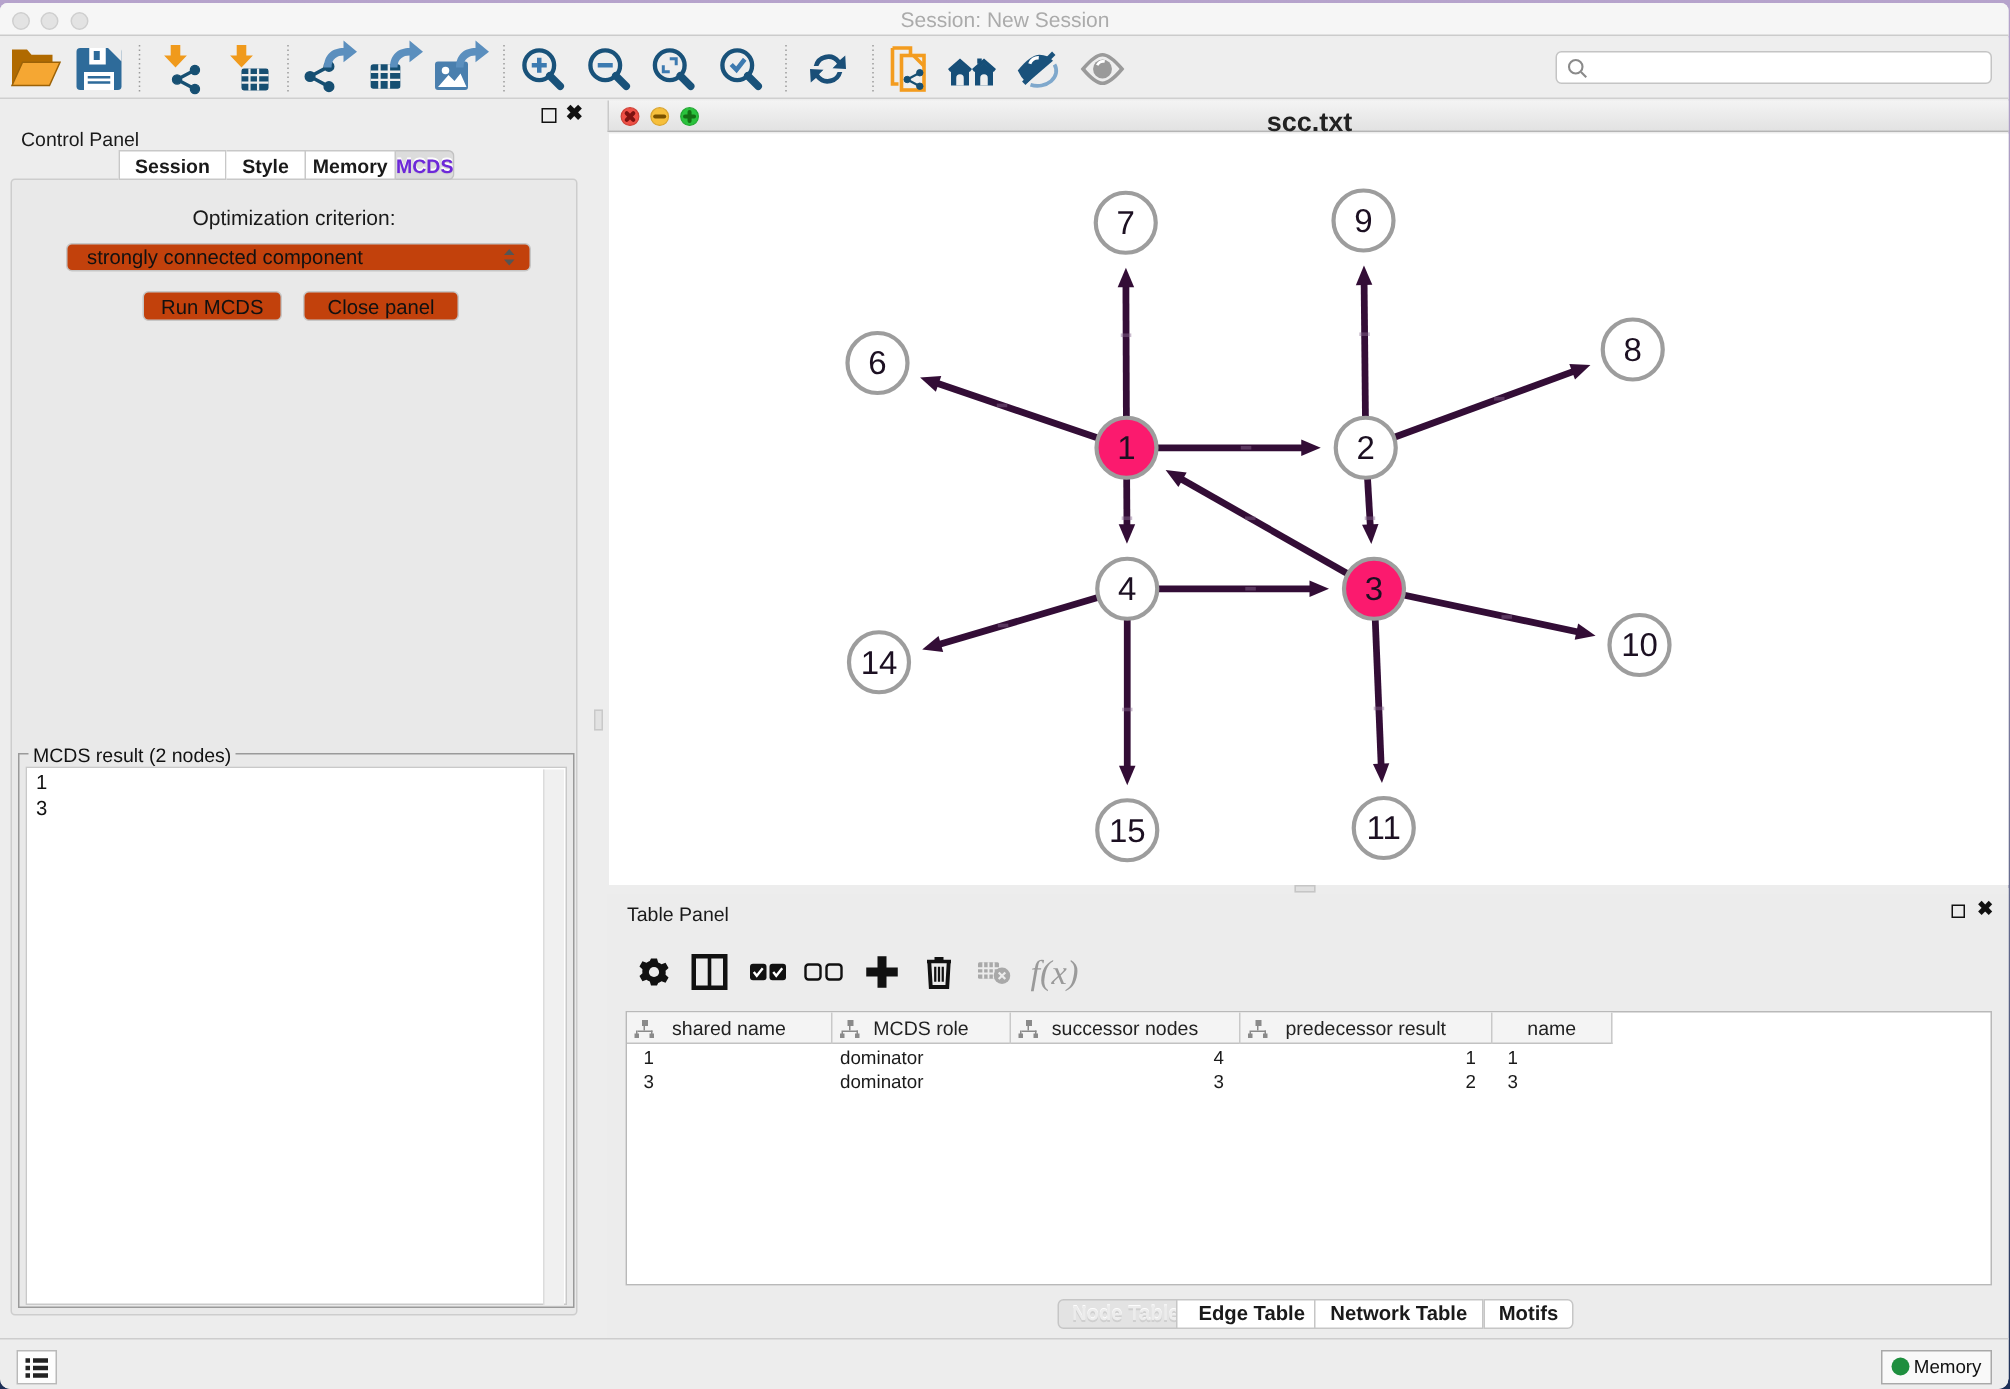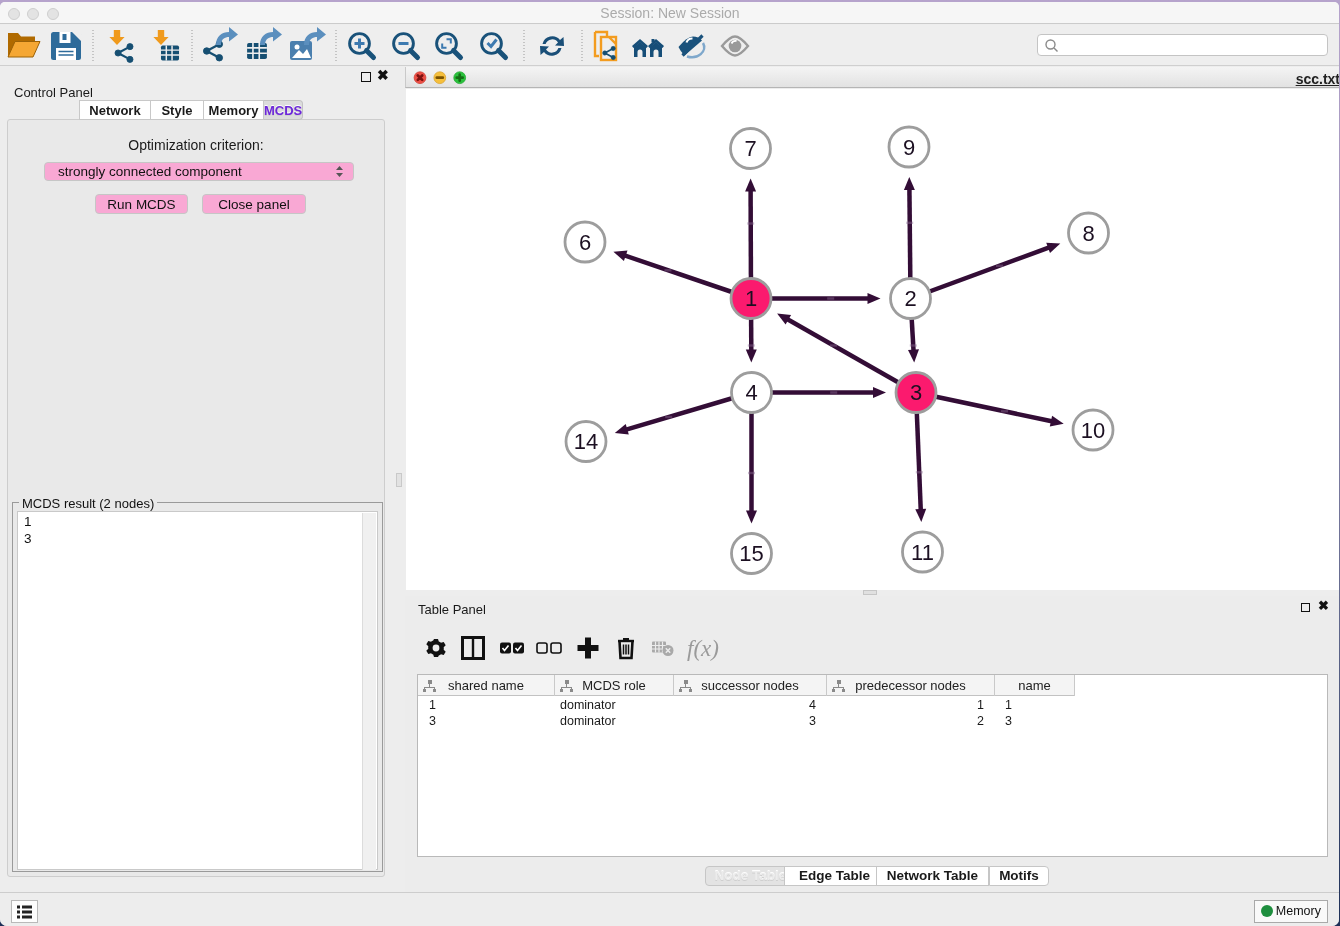--- a/index.html
+++ b/index.html
@@ -10,21 +10,21 @@
 #titlebar { position:absolute; left:0; top:0; width:1340px; height:22px; background:#f6f6f6; border-bottom:1px solid #cbcbcb; }
 .tl { position:absolute; top:6px; width:12px; height:12px; border-radius:50%; background:#e3e3e3; border:1px solid #cfcfcf; }
 #wtitle { position:absolute; top:3px; left:0; width:100%; text-align:center; color:#ababab; font-size:14px; }
 #toolbar { position:absolute; left:0; top:23px; width:1340px; height:41px; background:#eeeeee; border-bottom:1px solid #cfcfcf; }
 #searchbox { position:absolute; left:1037px; top:9px; width:291px; height:22px; background:#fff; border:1px solid #c4c4c4; border-radius:4px; }
 
 #cpanel { position:absolute; left:0; top:65px; width:392px; height:825px; background:#ededed; }
 #cpanel-title { position:absolute; left:14px; top:6px; font-size:13px; color:#1a1a1a;margin-top:12px; }
 .tab { position:absolute; top:33px; height:20px; background:#ffffff; border:1px solid #c8c8c8; font-size:13px; font-weight:700; color:#1a1a1a; text-align:center; line-height:19px; }
 #tabpanel { position:absolute; left:7px; top:52px; width:378px; height:758px; background:#e9e9e9; border:1px solid #cdcdcd; border-radius:3px; }
-.btn { position:absolute; background:#f9a8d4; border:1px solid #c6c6c6; border-radius:4px; font-size:13.5px; color:#111; text-align:center; }
+.btn { position:absolute; background:#c2410c; border:1px solid #c6c6c6; border-radius:4px; font-size:13.5px; color:#111; text-align:center; }
 #mcdsbox { position:absolute; left:12px; top:435px; width:371px; height:370px; border:1px solid #9a9a9a; }
 #mcdsarea { position:absolute; left:4px; top:8px; width:361px; height:359px; background:#ffffff; border:1px solid #c9c9c9; }
 
 #netwin { position:absolute; left:405px; top:65px; width:935px; height:525px; }
 #nettitle { position:absolute; left:0; top:0; width:935px; height:21px; background:linear-gradient(#f4f4f4,#e2e2e2); border-bottom:1px solid #b5b5b5; border-left:1px solid #c9c9c9; }
 #netcanvas { position:absolute; left:1px; top:22px; width:934px; height:501px; background:#ffffff; }
 
 #tpanel { position:absolute; left:405px; top:594px; width:935px; height:296px; background:#ececec; }
 
 #statusbar { position:absolute; left:0; top:890px; width:1340px; height:36px; background:#ededed; border-top:1px solid #cdcdcd; }
@@ -181,21 +181,21 @@
           <circle cx="6.5" cy="6.5" r="4.5" fill="none" stroke="#8a8a8a" stroke-width="1.4"></circle>
           <path d="M10 10 L13.5 13.5" stroke="#8a8a8a" stroke-width="1.4"></path>
         </svg>
 </div>
 </div>
 <div id="cpanel">
   <div id="cpanel-title">Control Panel</div>
   <div class="abs" style="left:361px;top:5px;width:10px;height:10px;border:1.5px solid #111;"></div>
   <div class="abs" style="left:377px;top:0px;font-size:14px;font-weight:700;color:#111;">✖</div>
   <div id="tabpanel"></div>
-  <div class="tab" style="left:79px;width:72px;">Network</div>
+  <div class="tab" style="left:79px;width:72px;">Session</div>
   <div class="tab" style="left:151px;width:53px;border-left:none;">Style</div>
   <div class="tab" style="left:204px;width:60px;border-left:none;">Memory</div>
   <div class="tab" style="left:264px;width:39px;background:#dcdcdc;border-color:#c2c2c2;border-left:none;border-radius:0 4px 4px 0;color:#6d28d9;text-shadow:0 1px 0 #cfcfcf, 0 -1px 0 #fdfdfd;">MCDS</div>
   <div class="abs" style="left:0;top:70px;width:392px;text-align:center;font-size:14px;color:#1a1a1a;">Optimization criterion:</div>
   <div class="btn" style="left:44px;top:95px;width:310px;height:19px;line-height:18px;text-align:left;padding-left:13px;">strongly connected component
     <svg width="9" height="13" viewBox="0 0 9 13" style="position:absolute;right:9px;top:2px;">
           <path d="M1 5 L4.5 1 L8 5 Z M1 8 L4.5 12 L8 8 Z" fill="#555"></path>
         </svg>
   </div>
   <div class="btn" style="left:95px;top:127px;width:93px;height:20px;line-height:19px;">Run MCDS</div>
@@ -215,21 +215,21 @@
       <g stroke="#7c1210" stroke-width="2.7" stroke-linecap="round">
             <path d="M11.8 8.5 L16.2 12.9 M16.2 8.5 L11.8 12.9"></path>
           </g>
       <circle cx="33.8" cy="10.7" r="5.9" fill="#f6bf3b" stroke="#d9a531" stroke-width="0.8"></circle>
       <path d="M30.8 10.7 H36.8" stroke="#7a5200" stroke-width="2.7" stroke-linecap="round"></path>
       <circle cx="53.7" cy="10.7" r="5.9" fill="#2ac23c" stroke="#24a934" stroke-width="0.8"></circle>
       <g stroke="#156f15" stroke-width="2.7" stroke-linecap="round">
             <path d="M50.7 10.7 H56.7 M53.7 7.7 V13.7"></path>
           </g>
     </svg>
-    <div class="abs" style="top:4px;left:0;width:100%;text-align:right;font-size:14px;font-weight:700;color:#222;text-decoration:underline;">scc.txt</div>
+    <div class="abs" style="top:4px;left:0;width:100%;text-align:center;font-size:18px;font-weight:700;color:#222;">scc.txt</div>
   </div>
   <div id="netcanvas">
   <svg width="934" height="503" viewBox="0 0 934 503" id="graphsvg">
 <g stroke="#330d36" stroke-width="4.5">
 <line x1="345" y1="209.5" x2="344.6" y2="100.5"></line>
 <line x1="345" y1="209.5" x2="217.8" y2="166.2"></line>
 <line x1="345" y1="209.5" x2="463.5" y2="209.5"></line>
 <line x1="345" y1="209.5" x2="345.3" y2="262.5"></line>
 <line x1="504.5" y1="209.5" x2="503.4" y2="99.0"></line>
 <line x1="504.5" y1="209.5" x2="644.0" y2="158.2"></line>
@@ -346,21 +346,21 @@
             <path d="M3.8 0.3 L8.2 4.7 M8.2 0.3 L3.8 4.7" stroke="#ececec" stroke-width="1.5"></path>
           </g>
     <text x="270" y="29" font-family="Liberation Serif, serif" font-style="italic" font-size="23" fill="#9a9a9a">f(x)</text>
   </svg>
   </div>
   <div id="ttable" class="abs" style="left:12px;top:78px;width:911px;height:183px;background:#ffffff;border:1px solid #b9b9b9;">
     <div class="abs" style="left:0;top:0;width:657px;height:21px;background:#f4f4f4;border-bottom:1px solid #c2c2c2;"></div>
     <div class="hcell abs" style="left:0px;width:137px;">shared name</div>
     <div class="hcell abs" style="left:137px;width:119px;">MCDS role</div>
     <div class="hcell abs" style="left:256px;width:153px;">successor nodes</div>
-    <div class="hcell abs" style="left:409px;width:168px;">predecessor nodes</div>
+    <div class="hcell abs" style="left:409px;width:168px;">predecessor result</div>
     <div class="hcell abs noicon" style="left:577px;width:80px;">name</div>
     <div class="trow abs" style="top:23px;">
           <span style="left:11px;">1</span>
           <span style="left:142px;">dominator</span>
           <span style="left:256px;width:142px;text-align:right;">4</span>
           <span style="left:409px;width:157px;text-align:right;">1</span>
           <span style="left:587px;">1</span>
         </div>
     <div class="trow abs" style="top:39px;">
           <span style="left:11px;">3</span>

